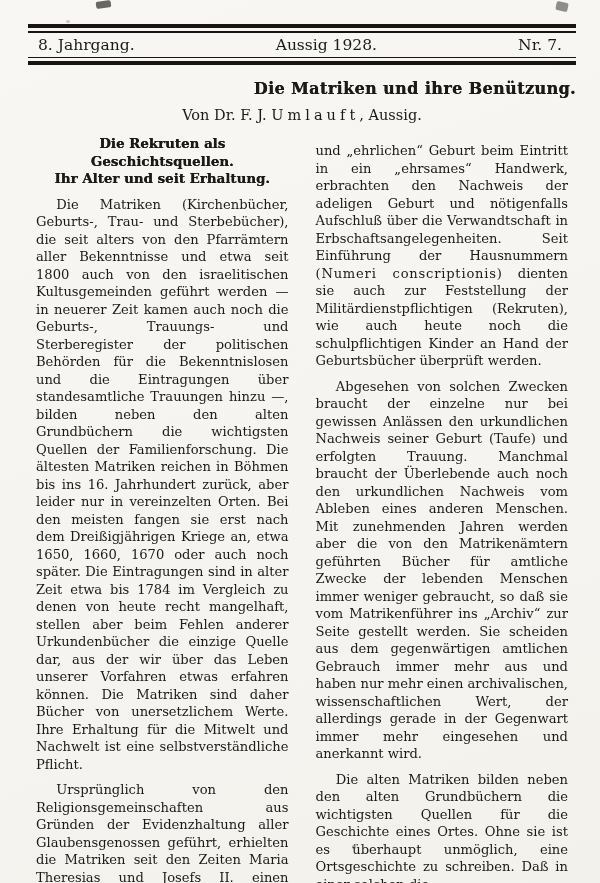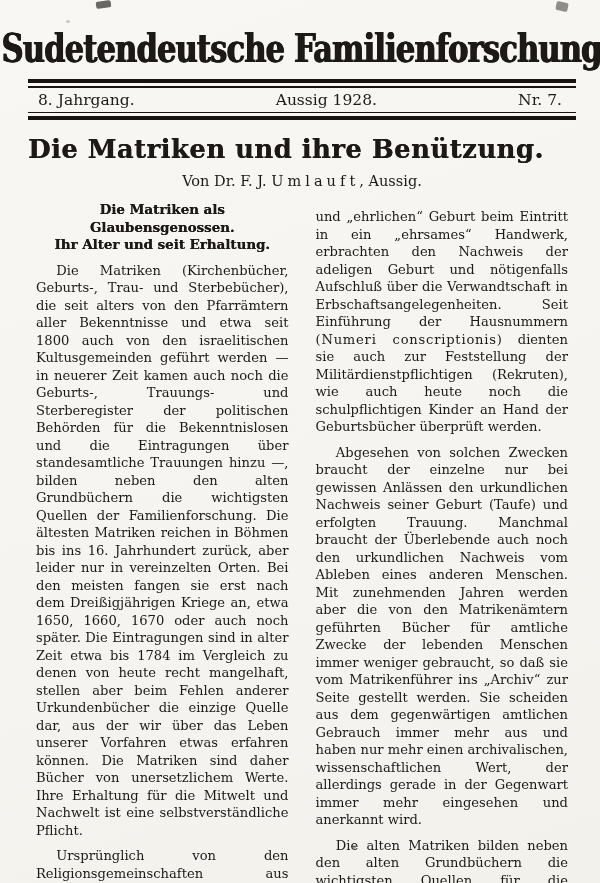--- a/index.html
+++ b/index.html
@@ -34,22 +34,22 @@
   .rule.thin  { height: 1.7px; background: #171411; }
   .rule.gap-a { margin-bottom: 3px; }
   .issue-row {
     display: flex; justify-content: space-between; align-items: baseline;
     font-size: 15.5px; line-height: 20px;
     padding: 2px 14px 2px 10px;
   }
   
   .article-title {
     margin: 14px 0 9px 0;
-    text-align: left;
-    font-size: 26px; font-weight: bold; letter-spacing: 0.4px;
+    text-align: right;
+    font-size: 16px; font-weight: bold; letter-spacing: 0.4px;
     text-shadow: 0.3px 0 currentColor;
   }
   .byline {
     text-align: center;
     font-size: 14.5px;
     margin: 8px 0 11px 0;
   }
   .byline .spaced-name { letter-spacing: 0.28em; }
   
   .columns {
@@ -80,23 +80,20 @@
 <body>
 
 <div class="page">
 
   <div class="artifact artifact-1"></div>
   <div class="artifact artifact-2"></div>
   <div class="artifact artifact-3"></div>
   <div class="artifact artifact-4"></div>
 
   <header>
-    <h1 class="masthead-title">
-      <span class="squeeze">Sudetendeutsche Familienforschung</span>
-    </h1>
     <div class="rule thick gap-a"></div>
     <div class="rule thin"></div>
     <div class="issue-row">
       <span>8. Jahrgang.</span>
       <span>Aussig 1928.</span>
       <span>Nr. 7.</span>
     </div>
     <div class="rule thin gap-a"></div>
     <div class="rule thick"></div>
   </header>
@@ -104,21 +101,21 @@
   <h2 class="article-title">Die Matriken und ihre Benützung.</h2>
 
   <div class="byline">
     <span>Von Dr. F. J. </span><span class="spaced-name">Umlauft</span><span>, Aussig.</span>
   </div>
 
   <div class="columns">
 
     <div class="col">
       <h3 class="section-heading">
-        <span>Die Matriken als Glaubensgenossen.</span><br>
+        <span>Die Rekruten als Geschichtsquellen.</span><br>
         <span>Ihr Alter und seit Erhaltung.</span>
       </h3>
       <p class="indent">Die Matriken (Kirchenbücher, Geburts-, Trau- und Sterbebücher), die seit alters von den Pfarrämtern aller Bekenntnisse und etwa seit 1800 auch von den israelitischen Kultusgemeinden geführt werden — in neuerer Zeit kamen auch noch die Geburts-, Trauungs- und Sterberegister der politischen Behörden für die Bekenntnislosen und die Eintragungen über standesamtliche Trauungen hinzu —, bilden neben den alten Grundbüchern die wichtigsten Quellen der Familienforschung. Die ältesten Matriken reichen in Böhmen bis ins 16. Jahrhundert zurück, aber leider nur in vereinzelten Orten. Bei den meisten fangen sie erst nach dem Dreißigjährigen Kriege an, etwa 1650, 1660, 1670 oder auch noch später. Die Eintragungen sind in alter Zeit etwa bis 1784 im Vergleich zu denen von heute recht mangelhaft, stellen aber beim Fehlen anderer Urkundenbücher die einzige Quelle dar, aus der wir über das Leben unserer Vorfahren etwas erfahren können. Die Matriken sind daher Bücher von unersetzlichem Werte. Ihre Erhaltung für die Mitwelt und Nachwelt ist eine selbstverständliche Pflicht.</p>
       <p class="indent">Ursprünglich von den Religionsgemeinschaften aus Gründen der Evidenzhaltung aller Glaubensgenossen geführt, erhielten die Matriken seit den Zeiten Maria Theresias und Josefs II. einen staatlichen Charakter. Ursprünglich Tauf-, Trau- und Sterberegister, dienten sie wohl zum Nachweis der ehelichen</p>
     </div>
 
     <div class="col">
       <p><span>und „ehrlichen“ Geburt beim Eintritt in ein „ehrsames“ Handwerk, erbrachten den Nachweis der adeligen Geburt und nötigenfalls Aufschluß über die Verwandtschaft in Erbschaftsangelegenheiten. Seit Einführung der Hausnummern </span><span class="antiqua">(Numeri conscriptionis)</span><span> dienten sie auch zur Feststellung der Militärdienstpflichtigen (Rekruten), wie auch heute noch die schulpflichtigen Kinder an Hand der Geburtsbücher überprüft werden.</span></p>
       <p class="indent">Abgesehen von solchen Zwecken braucht der einzelne nur bei gewissen Anlässen den urkundlichen Nachweis seiner Geburt (Taufe) und erfolgten Trauung. Manchmal braucht der Überlebende auch noch den urkundlichen Nachweis vom Ableben eines anderen Menschen. Mit zunehmenden Jahren werden aber die von den Matrikenämtern geführten Bücher für amtliche Zwecke der lebenden Menschen immer weniger gebraucht, so daß sie vom Matrikenführer ins „Archiv“ zur Seite gestellt werden. Sie scheiden aus dem gegenwärtigen amtlichen Gebrauch immer mehr aus und haben nur mehr einen archivalischen, wissenschaftlichen Wert, der allerdings gerade in der Gegenwart immer mehr eingesehen und anerkannt wird.</p>
       <p class="indent"><span>Die alten Matriken bilden neben den alten Grundbüchern die wichtigsten Quellen für die Geschichte eines Ortes. Ohne sie ist es überhaupt unmöglich, eine Ortsgeschichte zu schreiben. Daß in einer solchen die </span></p>

